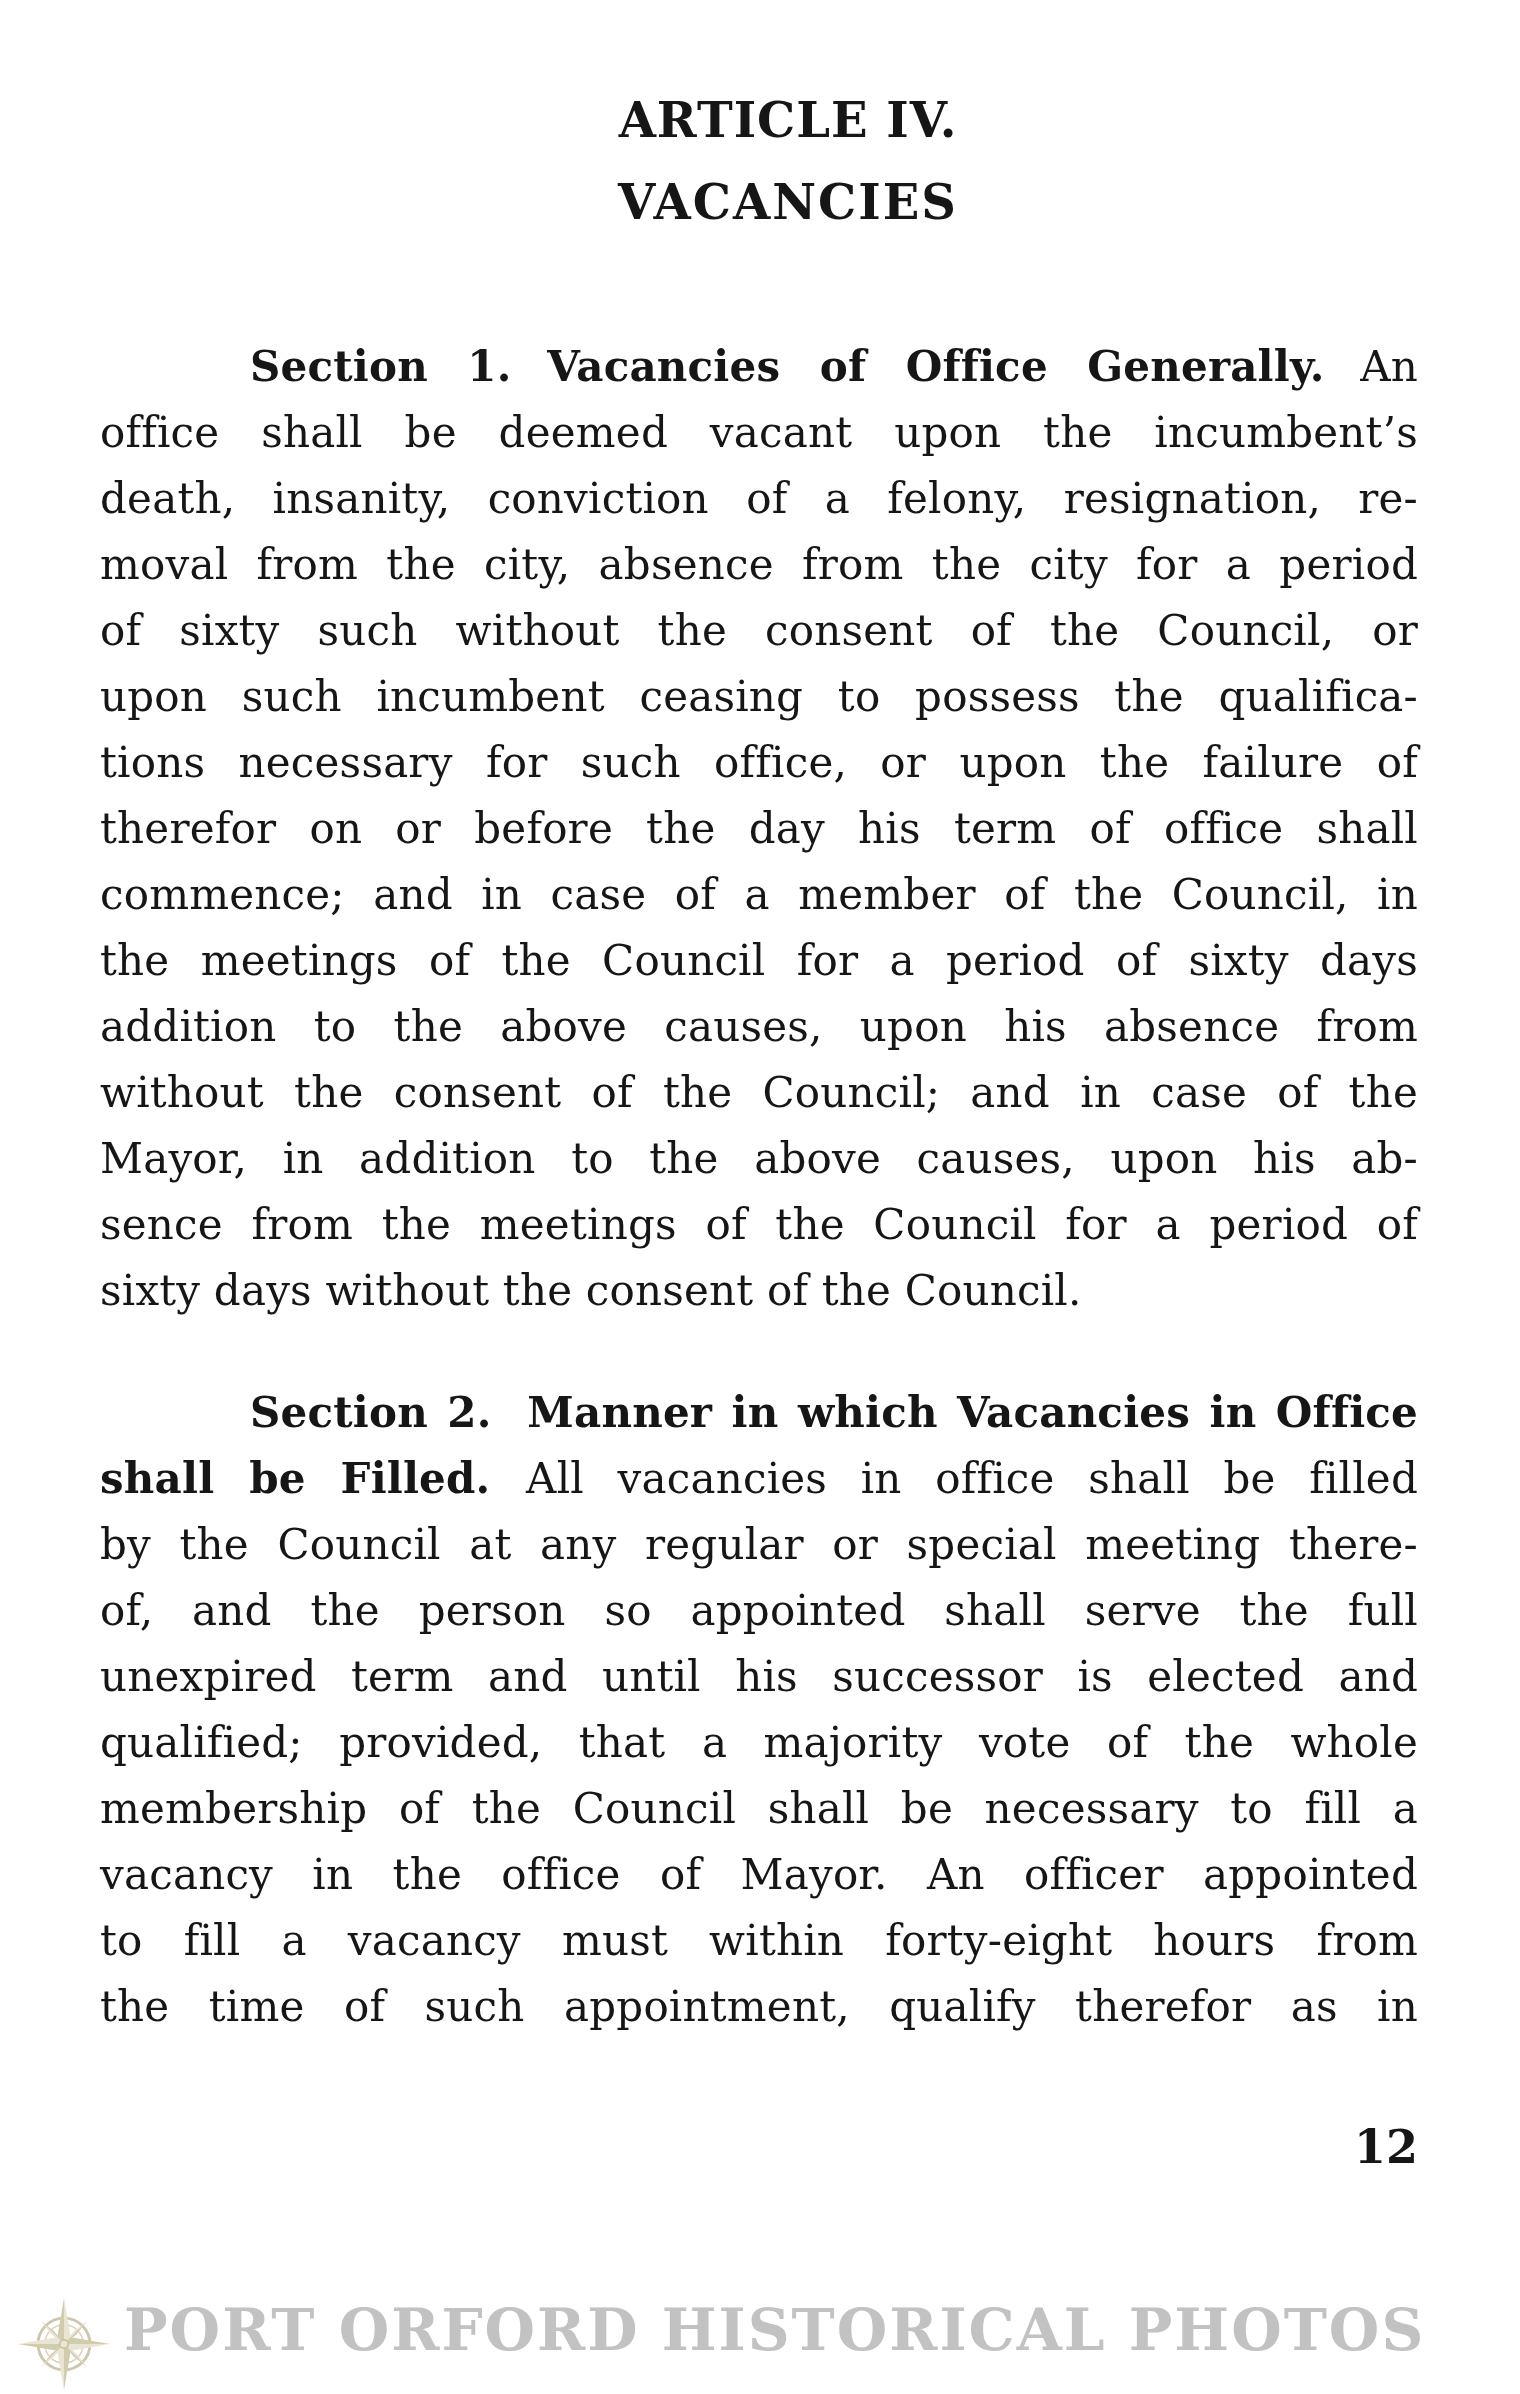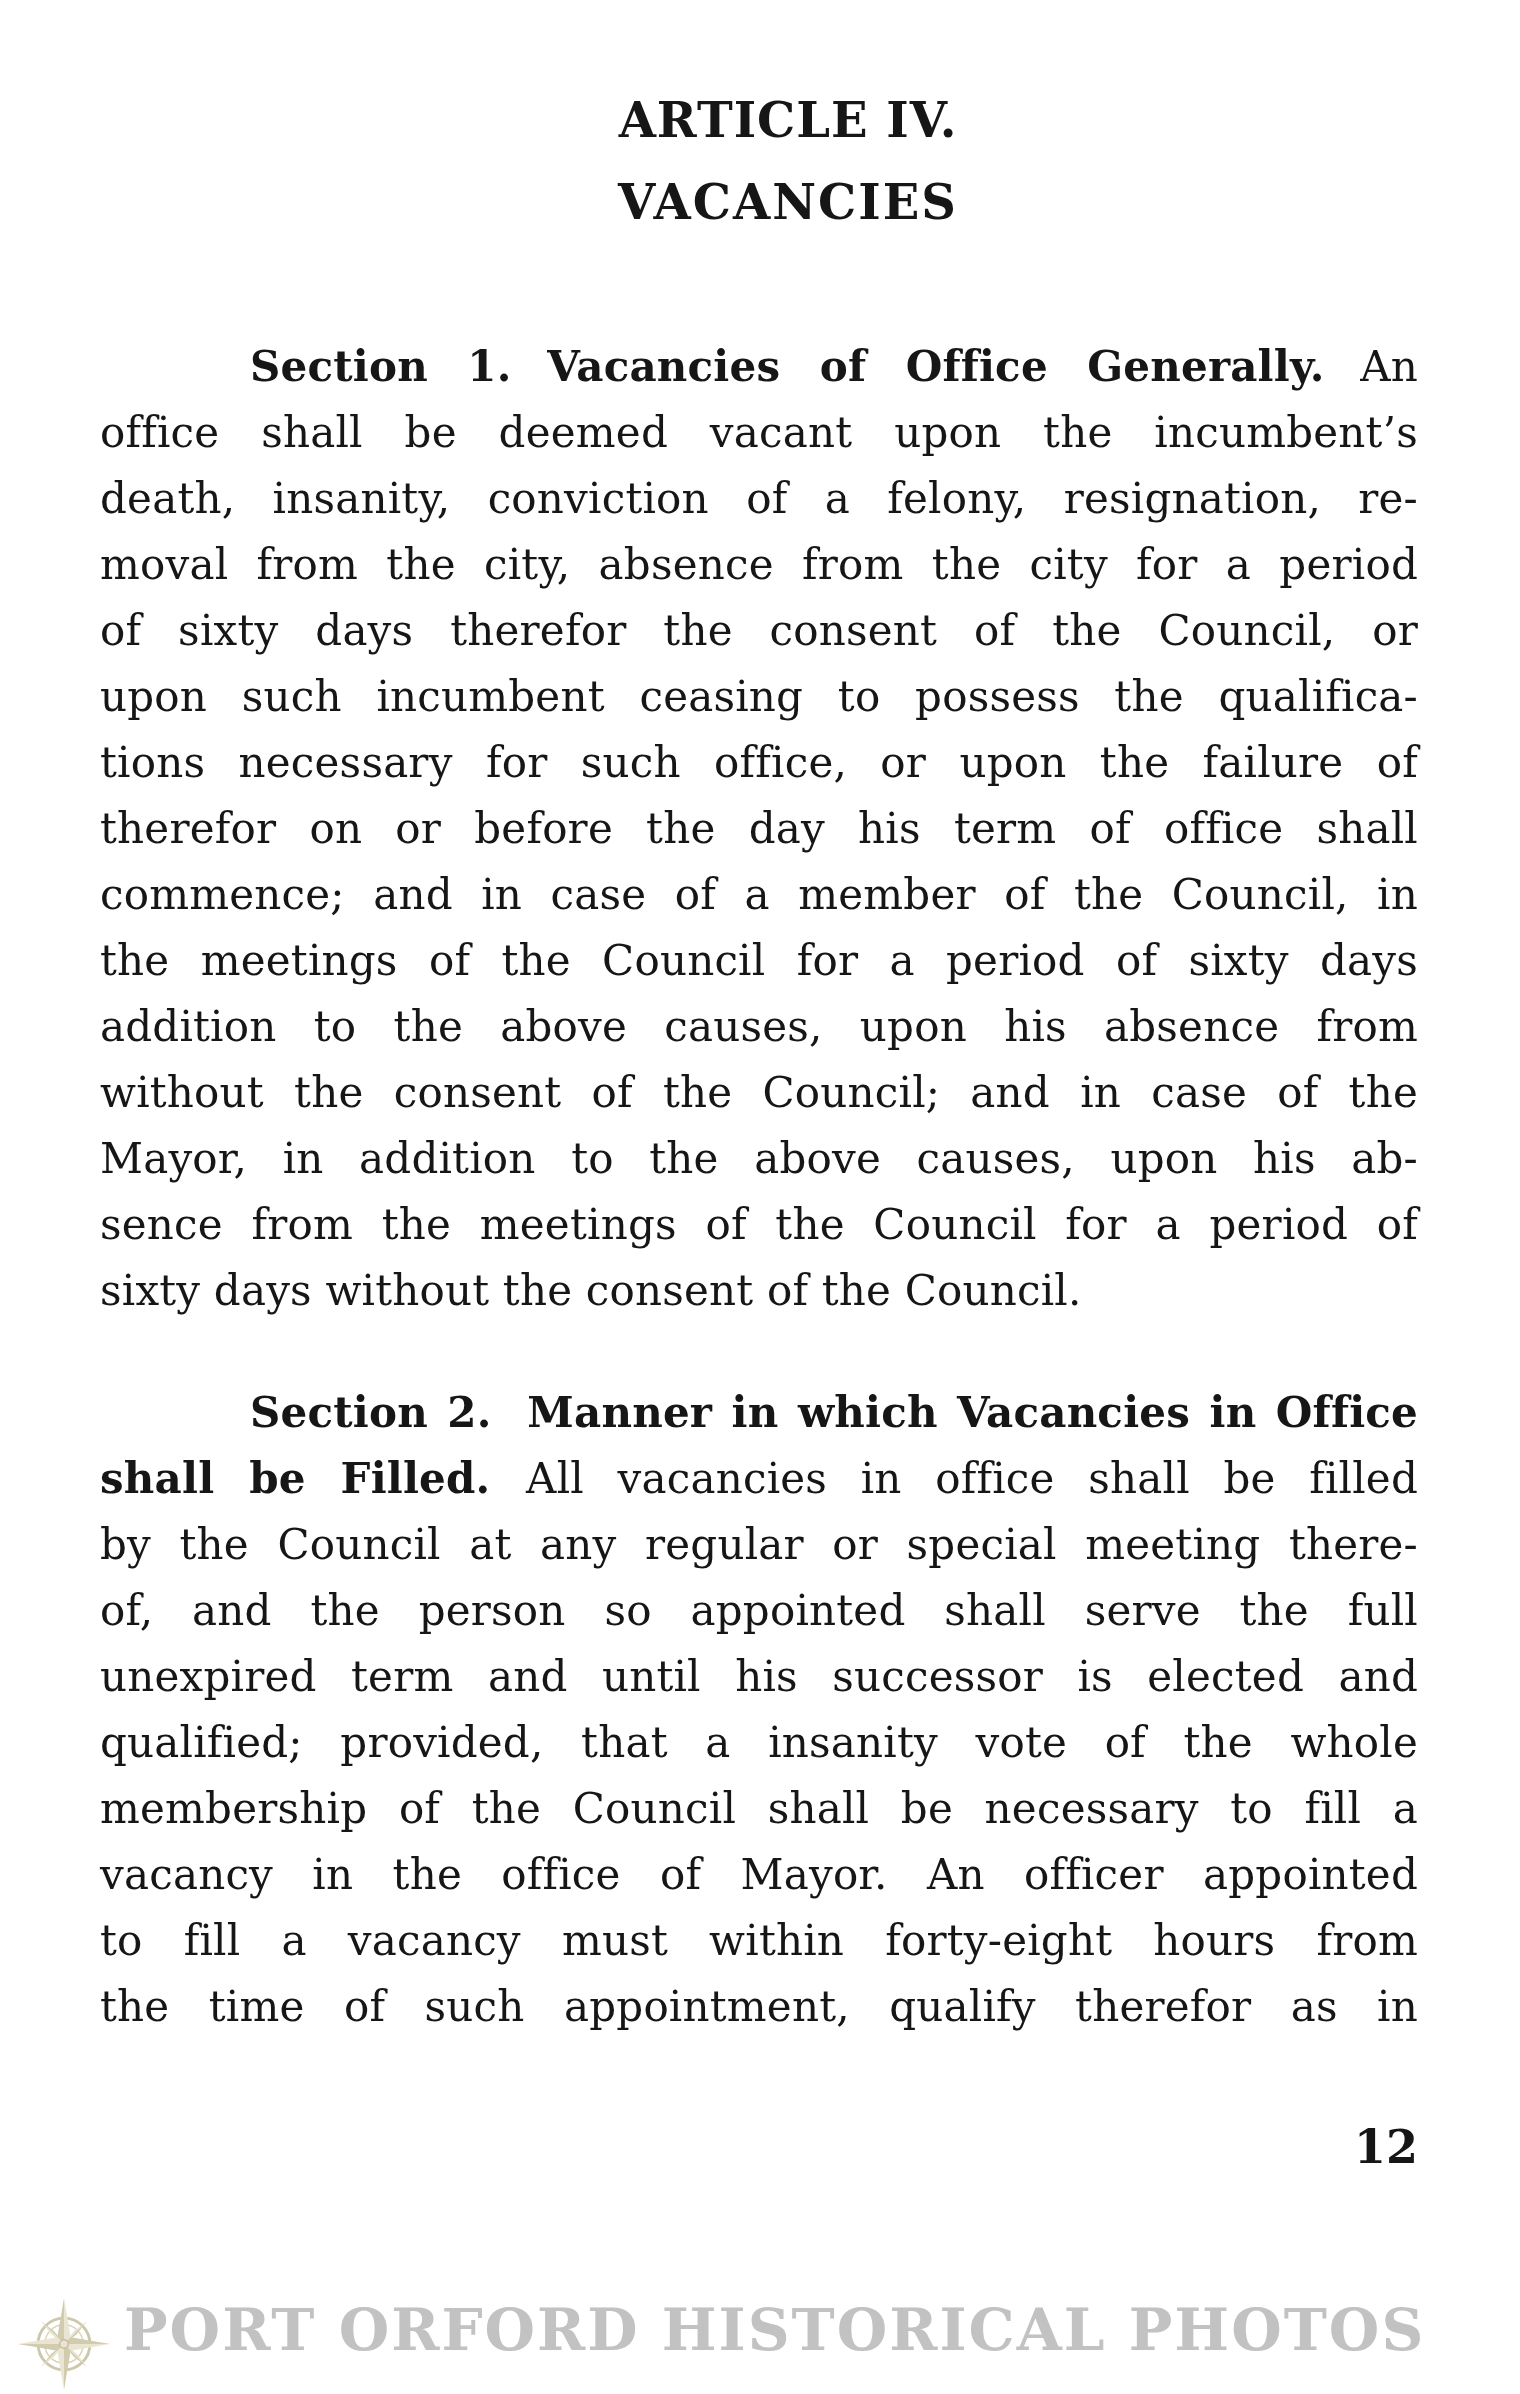--- a/index.html
+++ b/index.html
@@ -75,40 +75,40 @@
     <div class="article-subheading">VACANCIES</div>
   </div>
 
   <div class="textcol">
 
     <div class="paragraph">
       <div class="line indent"><span class="bold gap-after">Section 1.</span><span class="bold gap-after">Vacancies of Office Generally.</span><span>An</span></div>
       <div class="line">office shall be deemed vacant upon the incumbent’s</div>
       <div class="line">death, insanity, conviction of a felony, resignation, re-</div>
       <div class="line">moval from the city, absence from the city for a period</div>
-      <div class="line">of sixty days therefor the consent of the Council, or</div>
+      <div class="line">of sixty such without the consent of the Council, or</div>
       <div class="line">upon such incumbent ceasing to possess the qualifica-</div>
       <div class="line">tions necessary for such office, or upon the failure of</div>
       <div class="line">therefor on or before the day his term of office shall</div>
       <div class="line">commence; and in case of a member of the Council, in</div>
       <div class="line">the meetings of the Council for a period of sixty days</div>
       <div class="line">addition to the above causes, upon his absence from</div>
       <div class="line">without the consent of the Council; and in case of the</div>
       <div class="line">Mayor, in addition to the above causes, upon his ab-</div>
       <div class="line">sence from the meetings of the Council for a period of</div>
       <div class="line end">sixty days without the consent of the Council.</div>
     </div>
 
     <div class="paragraph second">
       <div class="line indent"><span class="bold gap-after">Section 2.</span><span class="bold">Manner in which Vacancies in Office</span></div>
       <div class="line"><span class="bold gap-after">shall be Filled.</span><span>All vacancies in office shall be filled</span></div>
       <div class="line">by the Council at any regular or special meeting there-</div>
       <div class="line">of, and the person so appointed shall serve the full</div>
       <div class="line">unexpired term and until his successor is elected and</div>
-      <div class="line">qualified; provided, that a insanity vote of the whole</div>
+      <div class="line">qualified; provided, that a majority vote of the whole</div>
       <div class="line">membership of the Council shall be necessary to fill a</div>
       <div class="line">vacancy in the office of Mayor. An officer appointed</div>
       <div class="line">to fill a vacancy must within forty-eight hours from</div>
       <div class="line">the time of such appointment, qualify therefor as in</div>
     </div>
 
     <div class="page-number">12</div>
   </div>
 
   <div class="watermark">

